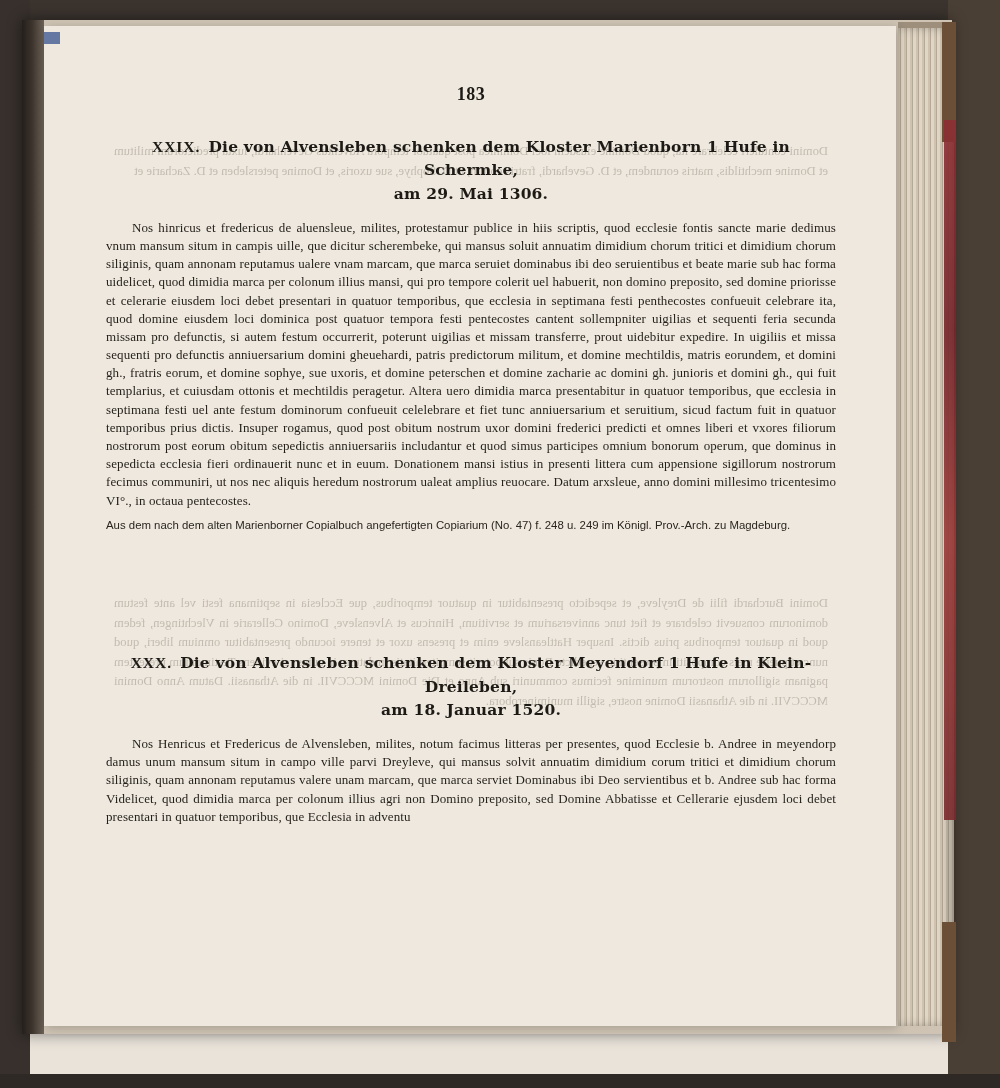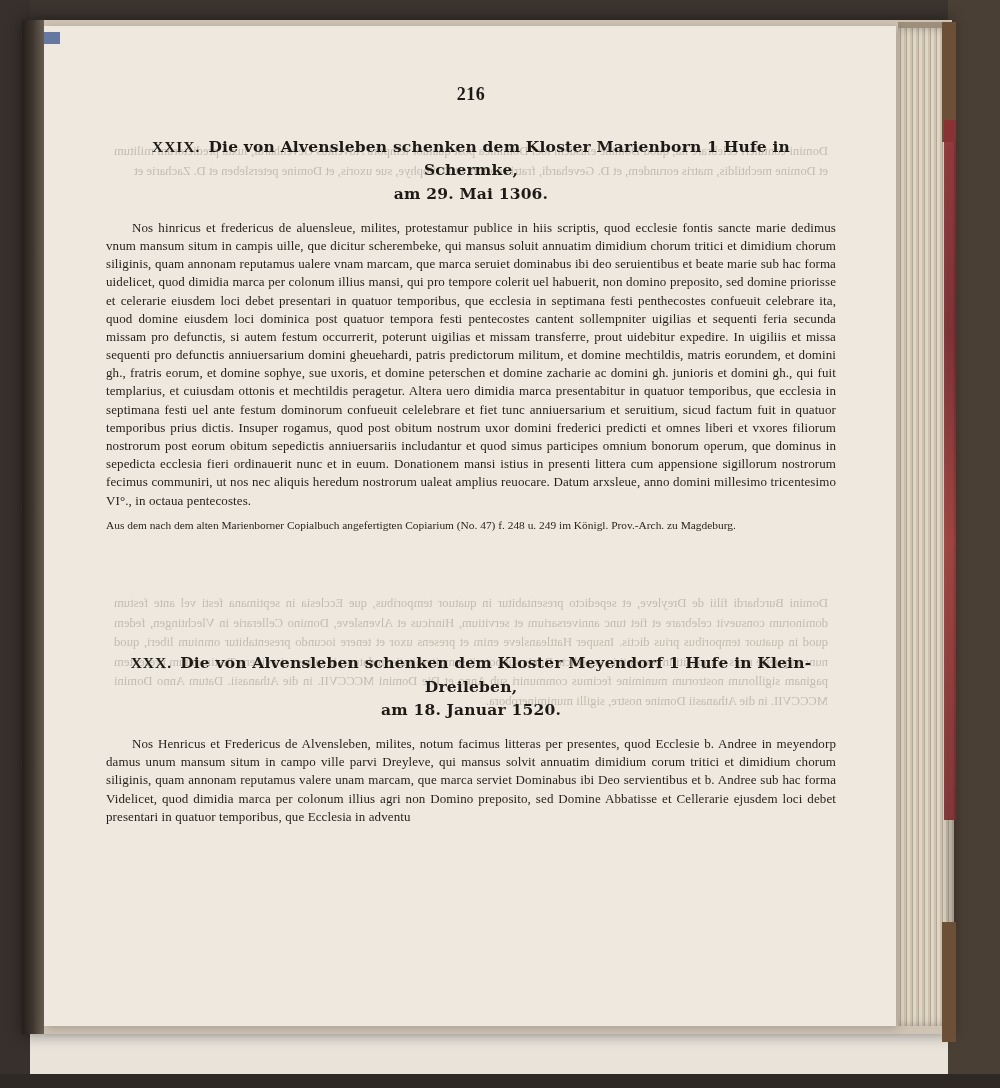--- a/index.html
+++ b/index.html
@@ -152,21 +152,21 @@
     color: #221e19;
     hyphens: none;
     letter-spacing: 0.1px;
   }
   .body-text .indent { display: inline-block; width: 26px; }
   .srcnote {
     margin-top: 7px;
     font-size: 11.4px;
     line-height: 1.45;
     color: #2a251f;
-    font-family: Liberation Serif, serif;
+    font-family: Liberation Sans, sans-serif;
     text-align: justify;
   }
   .showthrough {
     position: absolute;
     left: 70px;
     width: 714px;
     color: #6d6255;
     opacity: 0.33;
     font-size: 12.6px;
     line-height: 1.55;
@@ -227,21 +227,21 @@
 
   <div class="page">
     <div class="page-inner">
       <div class="blue-mark"></div>
 
       <div class="showthrough top">Domini contuleri celebrare ita, quod Domine eiusdem loci Dominica post quatuor tempora Adventus Gevenhardi, iuxta predictorum militum et Domine mechtildis, matris eorundem, et D. Gevehardi, fratris eorum, et D. Sophye, sue uxoris, et Domine petersleben et D. Zacharie et</div>
       <div class="showthrough mid">Domini Burchardi filii de Dreyleve, et sepedicto presentabitur in quatuor temporibus, que Ecclesia in septimana festi vel ante festum dominorum consuevit celebrare et fiet tunc anniversarium et servitium, Hinricus et Alvensleve, Domino Cellerarie in Vlechtingen, fedem quod in quatuor temporibus prius dictis. Insuper Hattleansleve enim et presens uxor et tenere iocundo presentabitur omnium liberi, quod nunc et puerie meis compositi in presenti in sepedicte Bonis sui poterit sempiternitatis in datum, in cuius rei evidens Testimonium presentem paginam sigillorum nostrorum munimine fecimus communiri sub Anno et Die Domini MCCCVII. in die Athanasii. Datum Anno Domini MCCCVII. in die Athanasii Domine nostre, sigilli muniminerobora.</div>
 
       <div class="content">
 
-        <div class="folio">216</div>
+        <div class="folio">183</div>
 
         <div class="doc-head">
           <span class="num">XXIX.</span><span class="fraktur">Die von Alvensleben schenken dem Kloster Marienborn 1 Hufe in Schermke,</span><br>
           <span class="fraktur">am 29. Mai 1306.</span>
         </div>
 
         <div class="body-text"><span class="indent"></span><span>Nos hinricus et fredericus de aluensleue, milites, protestamur publice in hiis scriptis, quod ecclesie fontis sancte marie dedimus vnum mansum situm in campis uille, que dicitur scherembeke, qui mansus soluit annuatim dimidium chorum tritici et dimidium chorum siliginis, quam annonam reputamus ualere vnam marcam, que marca seruiet dominabus ibi deo seruientibus et beate marie sub hac forma uidelicet, quod dimidia marca per colonum illius mansi, qui pro tempore colerit uel habuerit, non domino preposito, sed domine priorisse et celerarie eiusdem loci debet presentari in quatuor temporibus, que ecclesia in septimana festi penthecostes confueuit celebrare ita, quod domine eiusdem loci dominica post quatuor tempora festi pentecostes cantent sollempniter uigilias et sequenti feria secunda missam pro defunctis, si autem festum occurrerit, poterunt uigilias et missam transferre, prout uidebitur expedire. In uigiliis et missa sequenti pro defunctis anniuersarium domini gheuehardi, patris predictorum militum, et domine mechtildis, matris eorundem, et domini gh., fratris eorum, et domine sophye, sue uxoris, et domine peterschen et domine zacharie ac domini gh. junioris et domini gh., qui fuit templarius, et cuiusdam ottonis et mechtildis peragetur. Altera uero dimidia marca presentabitur in quatuor temporibus, que ecclesia in septimana festi uel ante festum dominorum confueuit celelebrare et fiet tunc anniuersarium et seruitium, sicud factum fuit in quatuor temporibus prius dictis. Insuper rogamus, quod post obitum nostrum uxor domini frederici predicti et omnes liberi et vxores filiorum nostrorum post eorum obitum sepedictis anniuersariis includantur et quod simus participes omnium bonorum operum, que dominus in sepedicta ecclesia fieri ordinauerit nunc et in euum. Donationem mansi istius in presenti littera cum appensione sigillorum nostrorum fecimus communiri, ut nos nec aliquis heredum nostrorum ualeat amplius reuocare. Datum arxsleue, anno domini millesimo tricentesimo VI°., in octaua pentecostes.</span></div>
 
         <div class="srcnote">Aus dem nach dem alten Marienborner Copialbuch angefertigten Copiarium (No. 47) f. 248 u. 249 im Königl. Prov.-Arch. zu Magdeburg.</div>
 

